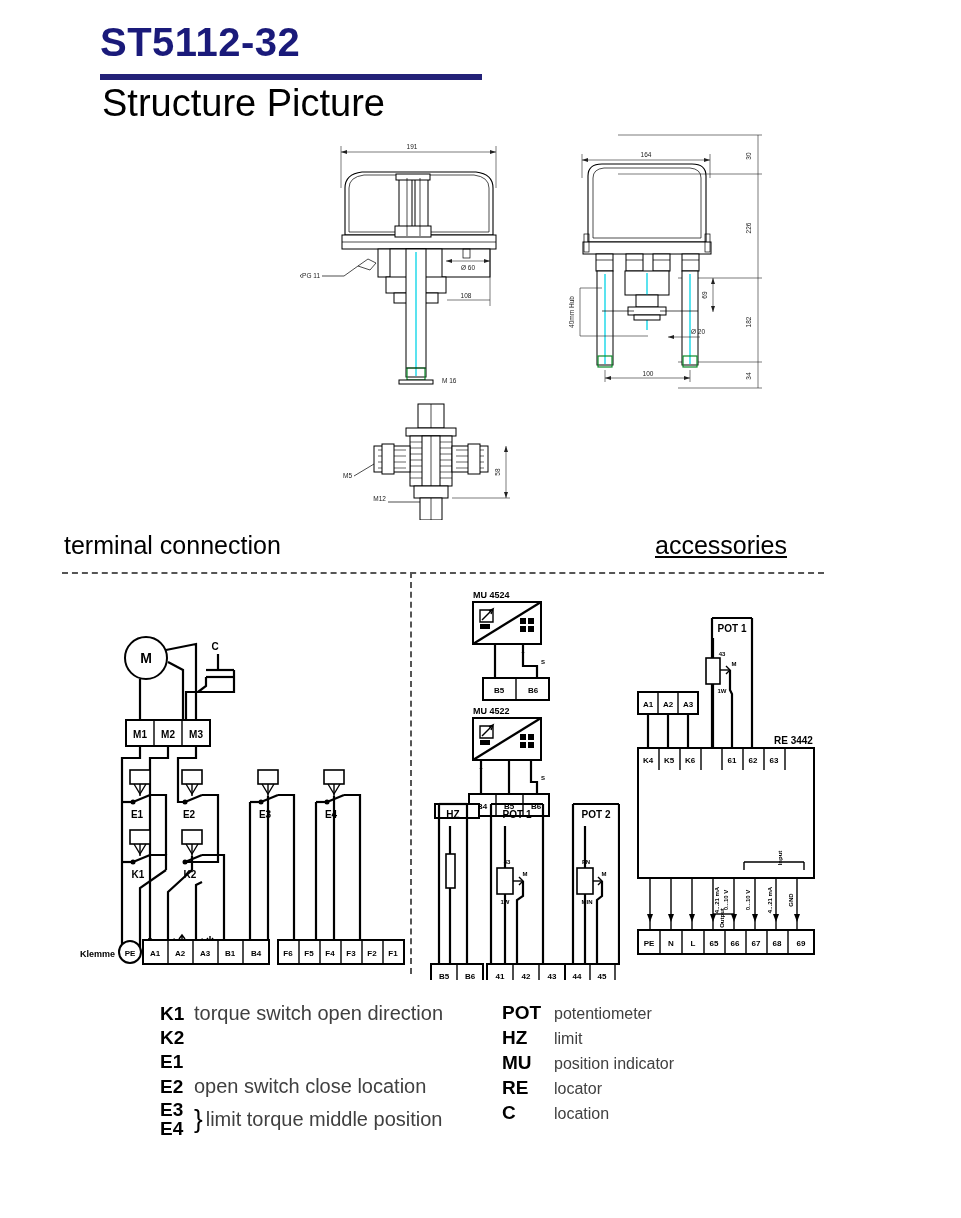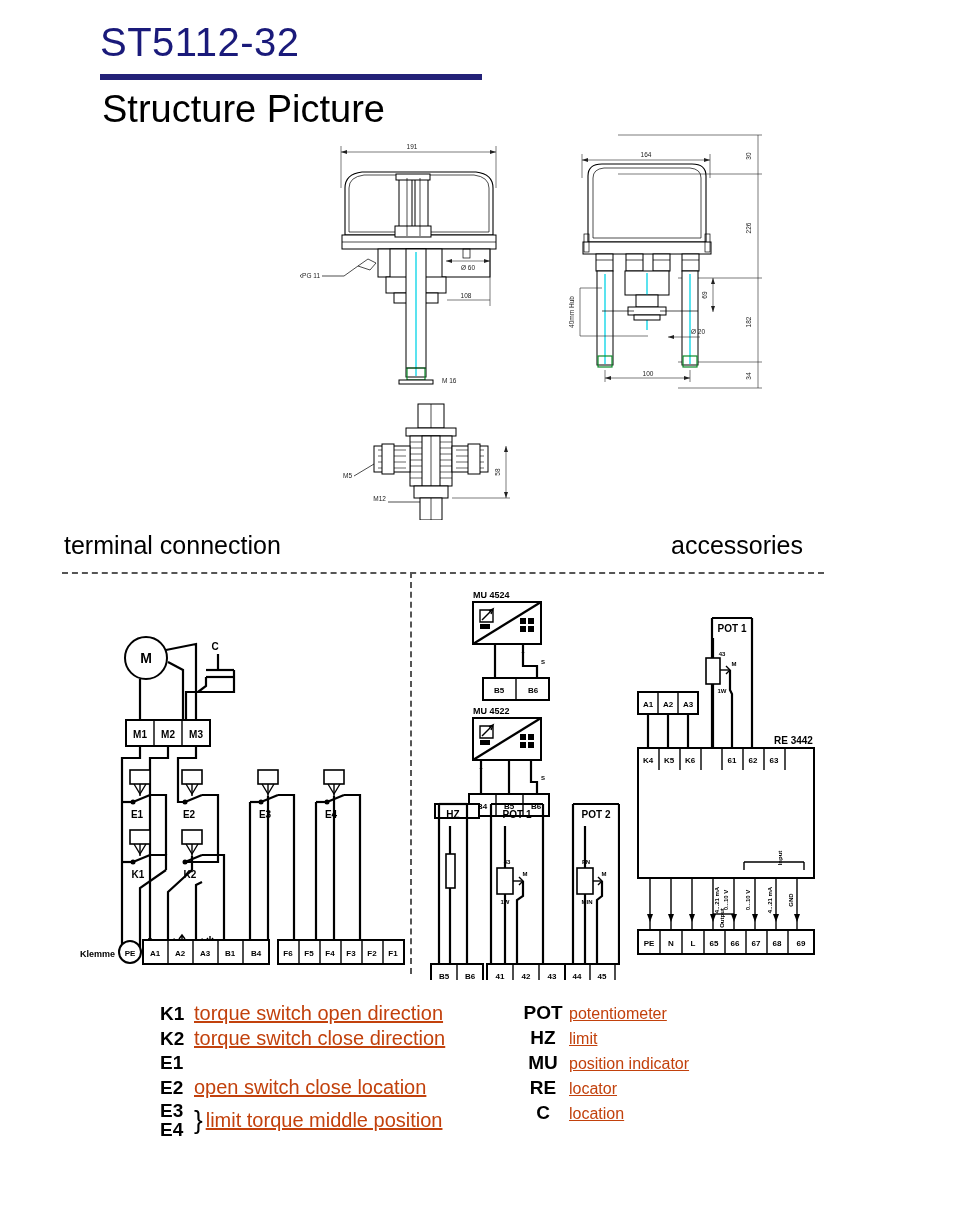--- a/index.html
+++ b/index.html
@@ -5,35 +5,35 @@
 <style>
   html,body{margin:0;padding:0;background:#fff;}
   body{
     width:961px;height:1218px;position:relative;overflow:hidden;
     font-family:"Liberation Sans", sans-serif;color:#000;
   }
   .abs{position:absolute;}
 
   
   #doc-title{
-    left:100px;top:22px;font-size:40px;font-weight:normal;
+    left:100px;top:22px;font-size:40px;font-weight:bold;
     color:#1a1a7a;letter-spacing:.5px;line-height:1;
   }
   #title-rule{
     left:100px;top:74px;width:382px;height:6px;background:#232178;
   }
   #section-title{
-    left:102px;top:90px;font-size:38px;font-weight:normal;color:#000;
+    left:102px;top:84px;font-size:38px;font-weight:normal;color:#000;
     line-height:1;
   }
 
   
   .section-head{font-size:25px;color:#000;}
   #head-terminal{left:64px;top:531px;}
-  #head-accessories{left:671px;top:531px;}
+  #head-accessories{left:655px;top:531px;text-decoration:underline;}
   #head-rule{
     left:62px;top:572px;width:762px;height:0;
     border-top:2px dashed #555;
   }
   #head-divider{
     left:410px;top:572px;width:0;height:402px;
     border-left:2px dashed #555;
   }
   .cad-thin{stroke:#000;stroke-width:.7;fill:none;}
   .cad-med{stroke:#000;stroke-width:1.1;fill:none;}
@@ -56,26 +56,26 @@
   .tlabel-xs{font-family:"Liberation Sans",sans-serif;font-size:6px;
           font-weight:bold;fill:#000;text-anchor:middle;}
   .blocklabel{font-family:"Liberation Sans",sans-serif;font-size:11px;
           font-weight:bold;fill:#000;}
   .klemme{font-family:"Liberation Sans",sans-serif;font-size:9px;
           font-weight:bold;fill:#000;}
 
   
   .legend{position:absolute;}
   #legend-left{left:160px;top:1002px;}
-  #legend-right{left:517px;top:1002px;text-align:center;}
+  #legend-right{left:502px;top:1002px;}
   .leg-row{display:flex;align-items:baseline;margin-bottom:2px;}
   .leg-code{
     font-weight:bold;font-size:19px;min-width:34px;color:#000;
   }
-  .leg-text{font-size:20px;color:#c2410c;text-decoration:underline;}
+  .leg-text{font-size:20px;color:#404040;}
   .leg-brace-row{display:flex;align-items:center;margin-top:1px;}
   .leg-stack{display:flex;flex-direction:column;min-width:34px;}
   .leg-stack .leg-code{line-height:1.02;font-size:19px;}
   .leg-brace{font-size:26px;margin:0 3px 0 0;}
   #legend-right .leg-code{min-width:52px;font-size:19px;}
   #legend-right .leg-text{font-size:16px;}
   #legend-right .leg-row{margin-bottom:3px;}
 </style>
 </head>
 <body>
@@ -619,21 +619,20 @@
   </g>
 </svg>
 
 <div class="legend" id="legend-left">
   <div class="leg-row">
     <span class="leg-code">K1</span>
     <span class="leg-text">torque switch open direction</span>
   </div>
   <div class="leg-row">
     <span class="leg-code">K2</span>
-    <span class="leg-text">torque switch close direction</span>
   </div>
   <div class="leg-row">
     <span class="leg-code">E1</span>
   </div>
   <div class="leg-row">
     <span class="leg-code">E2</span>
     <span class="leg-text">open switch close location</span>
   </div>
   <div class="leg-brace-row">
     <span class="leg-stack">

